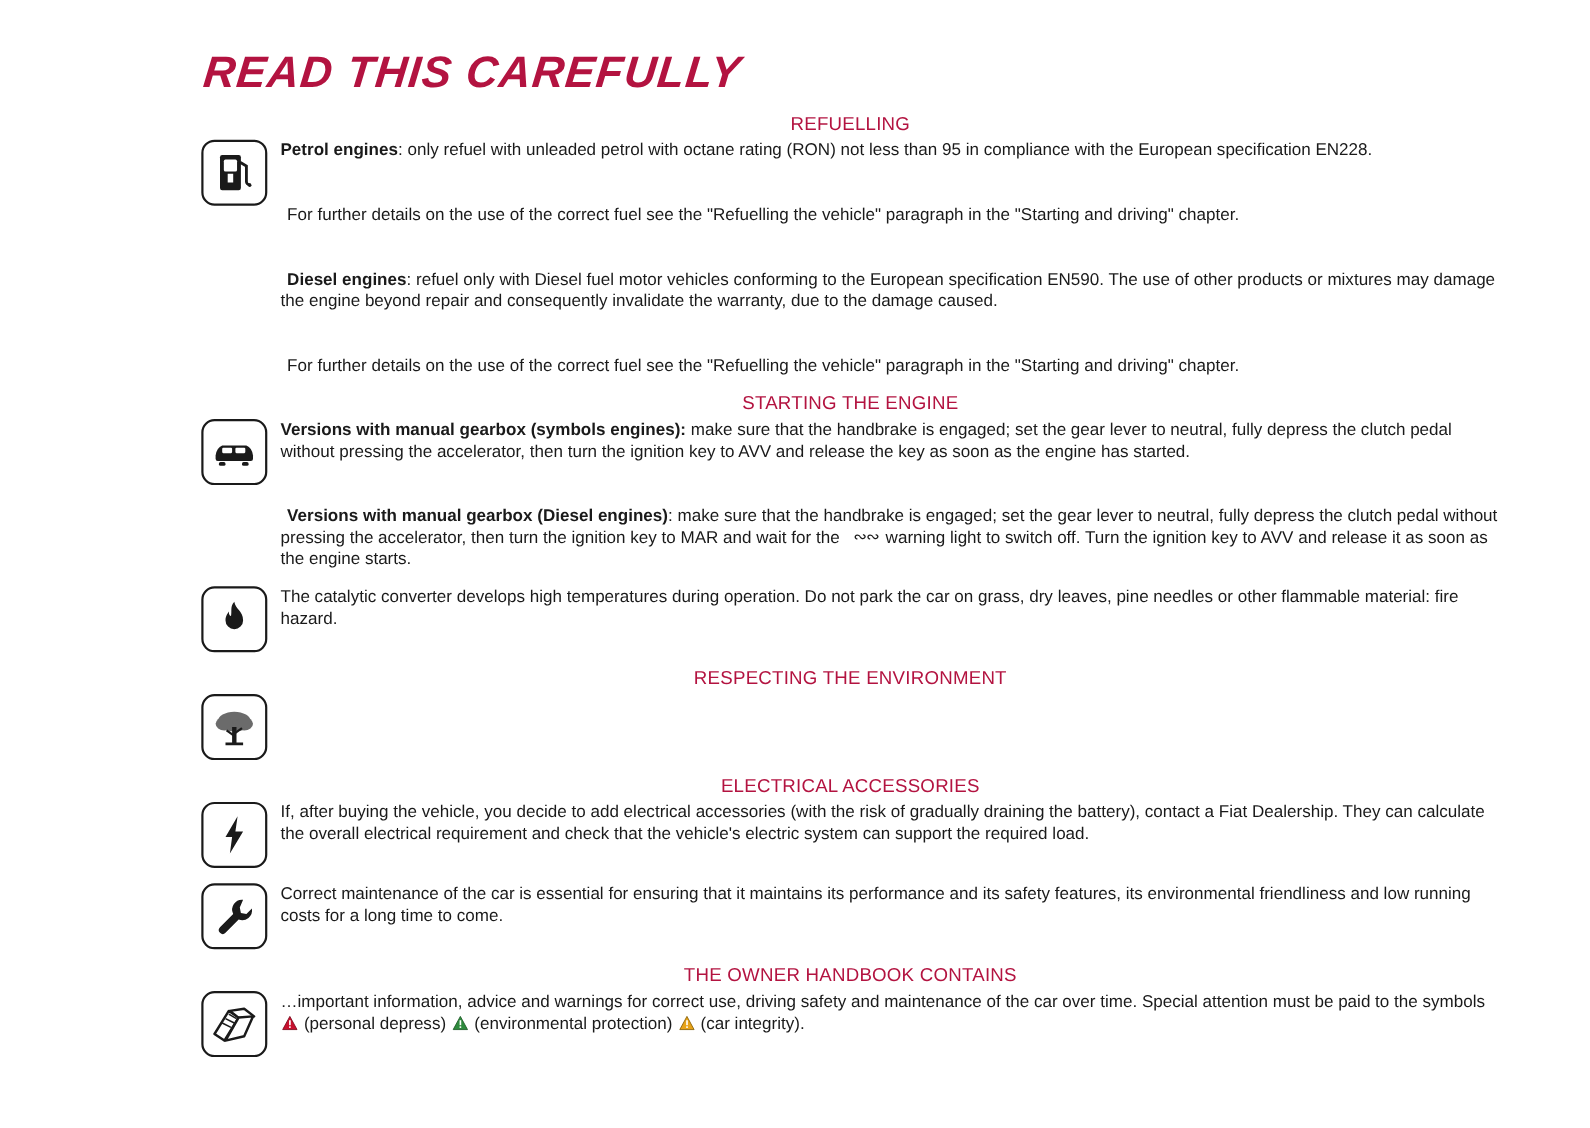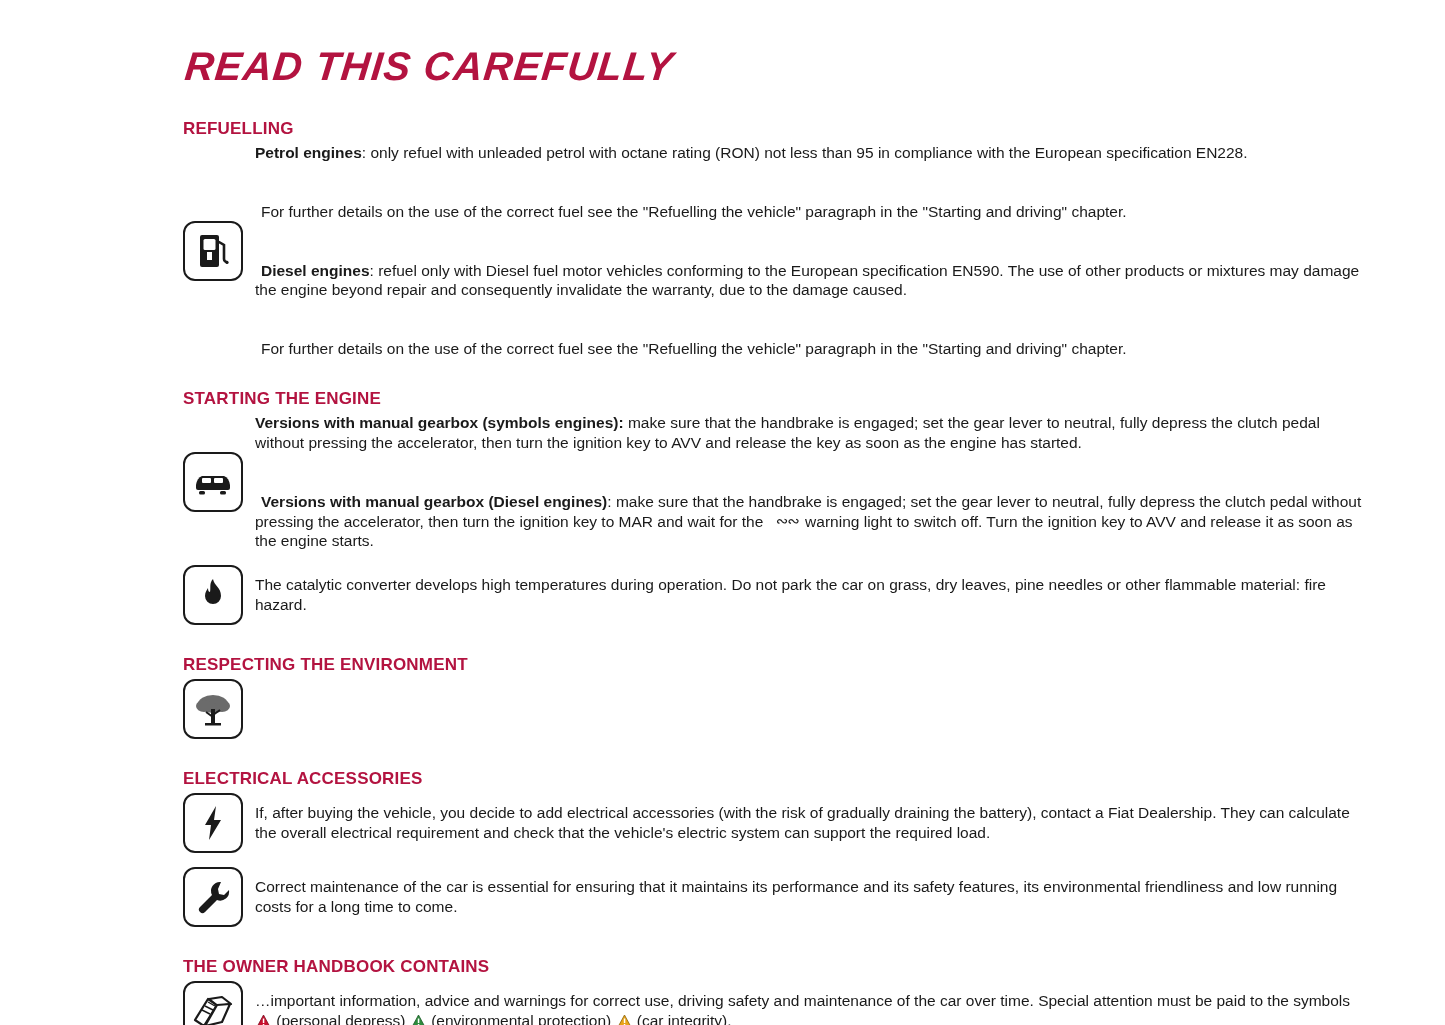--- a/index.html
+++ b/index.html
@@ -37,28 +37,29 @@
     line-height: 1.05;
     transform: skewX(-6deg);
     transform-origin: left bottom;
     display: inline-block;
   }
   .section {
     margin-bottom: 8px;
   }
   .section-head {
     font-size: 17px;
-    font-weight: bold;
+    font-weight: normal;
     color: #b31340;
-    margin: 16px 0 4px 0;
+    margin: 0 0 4px 0;
     letter-spacing: 0.2px;
+    text-align: center;
   }
   .section-body {
     display: flex;
-    align-items: center;
+    align-items: flex-start;
     gap: 0px;
   }
   .icon-box {
     flex: 0 0 auto;
     width: 60px;
     height: 60px;
     border: 2.5px solid #1a1a1a;
     border-radius: 12px;
     margin-right: 12px;
     display: flex;

